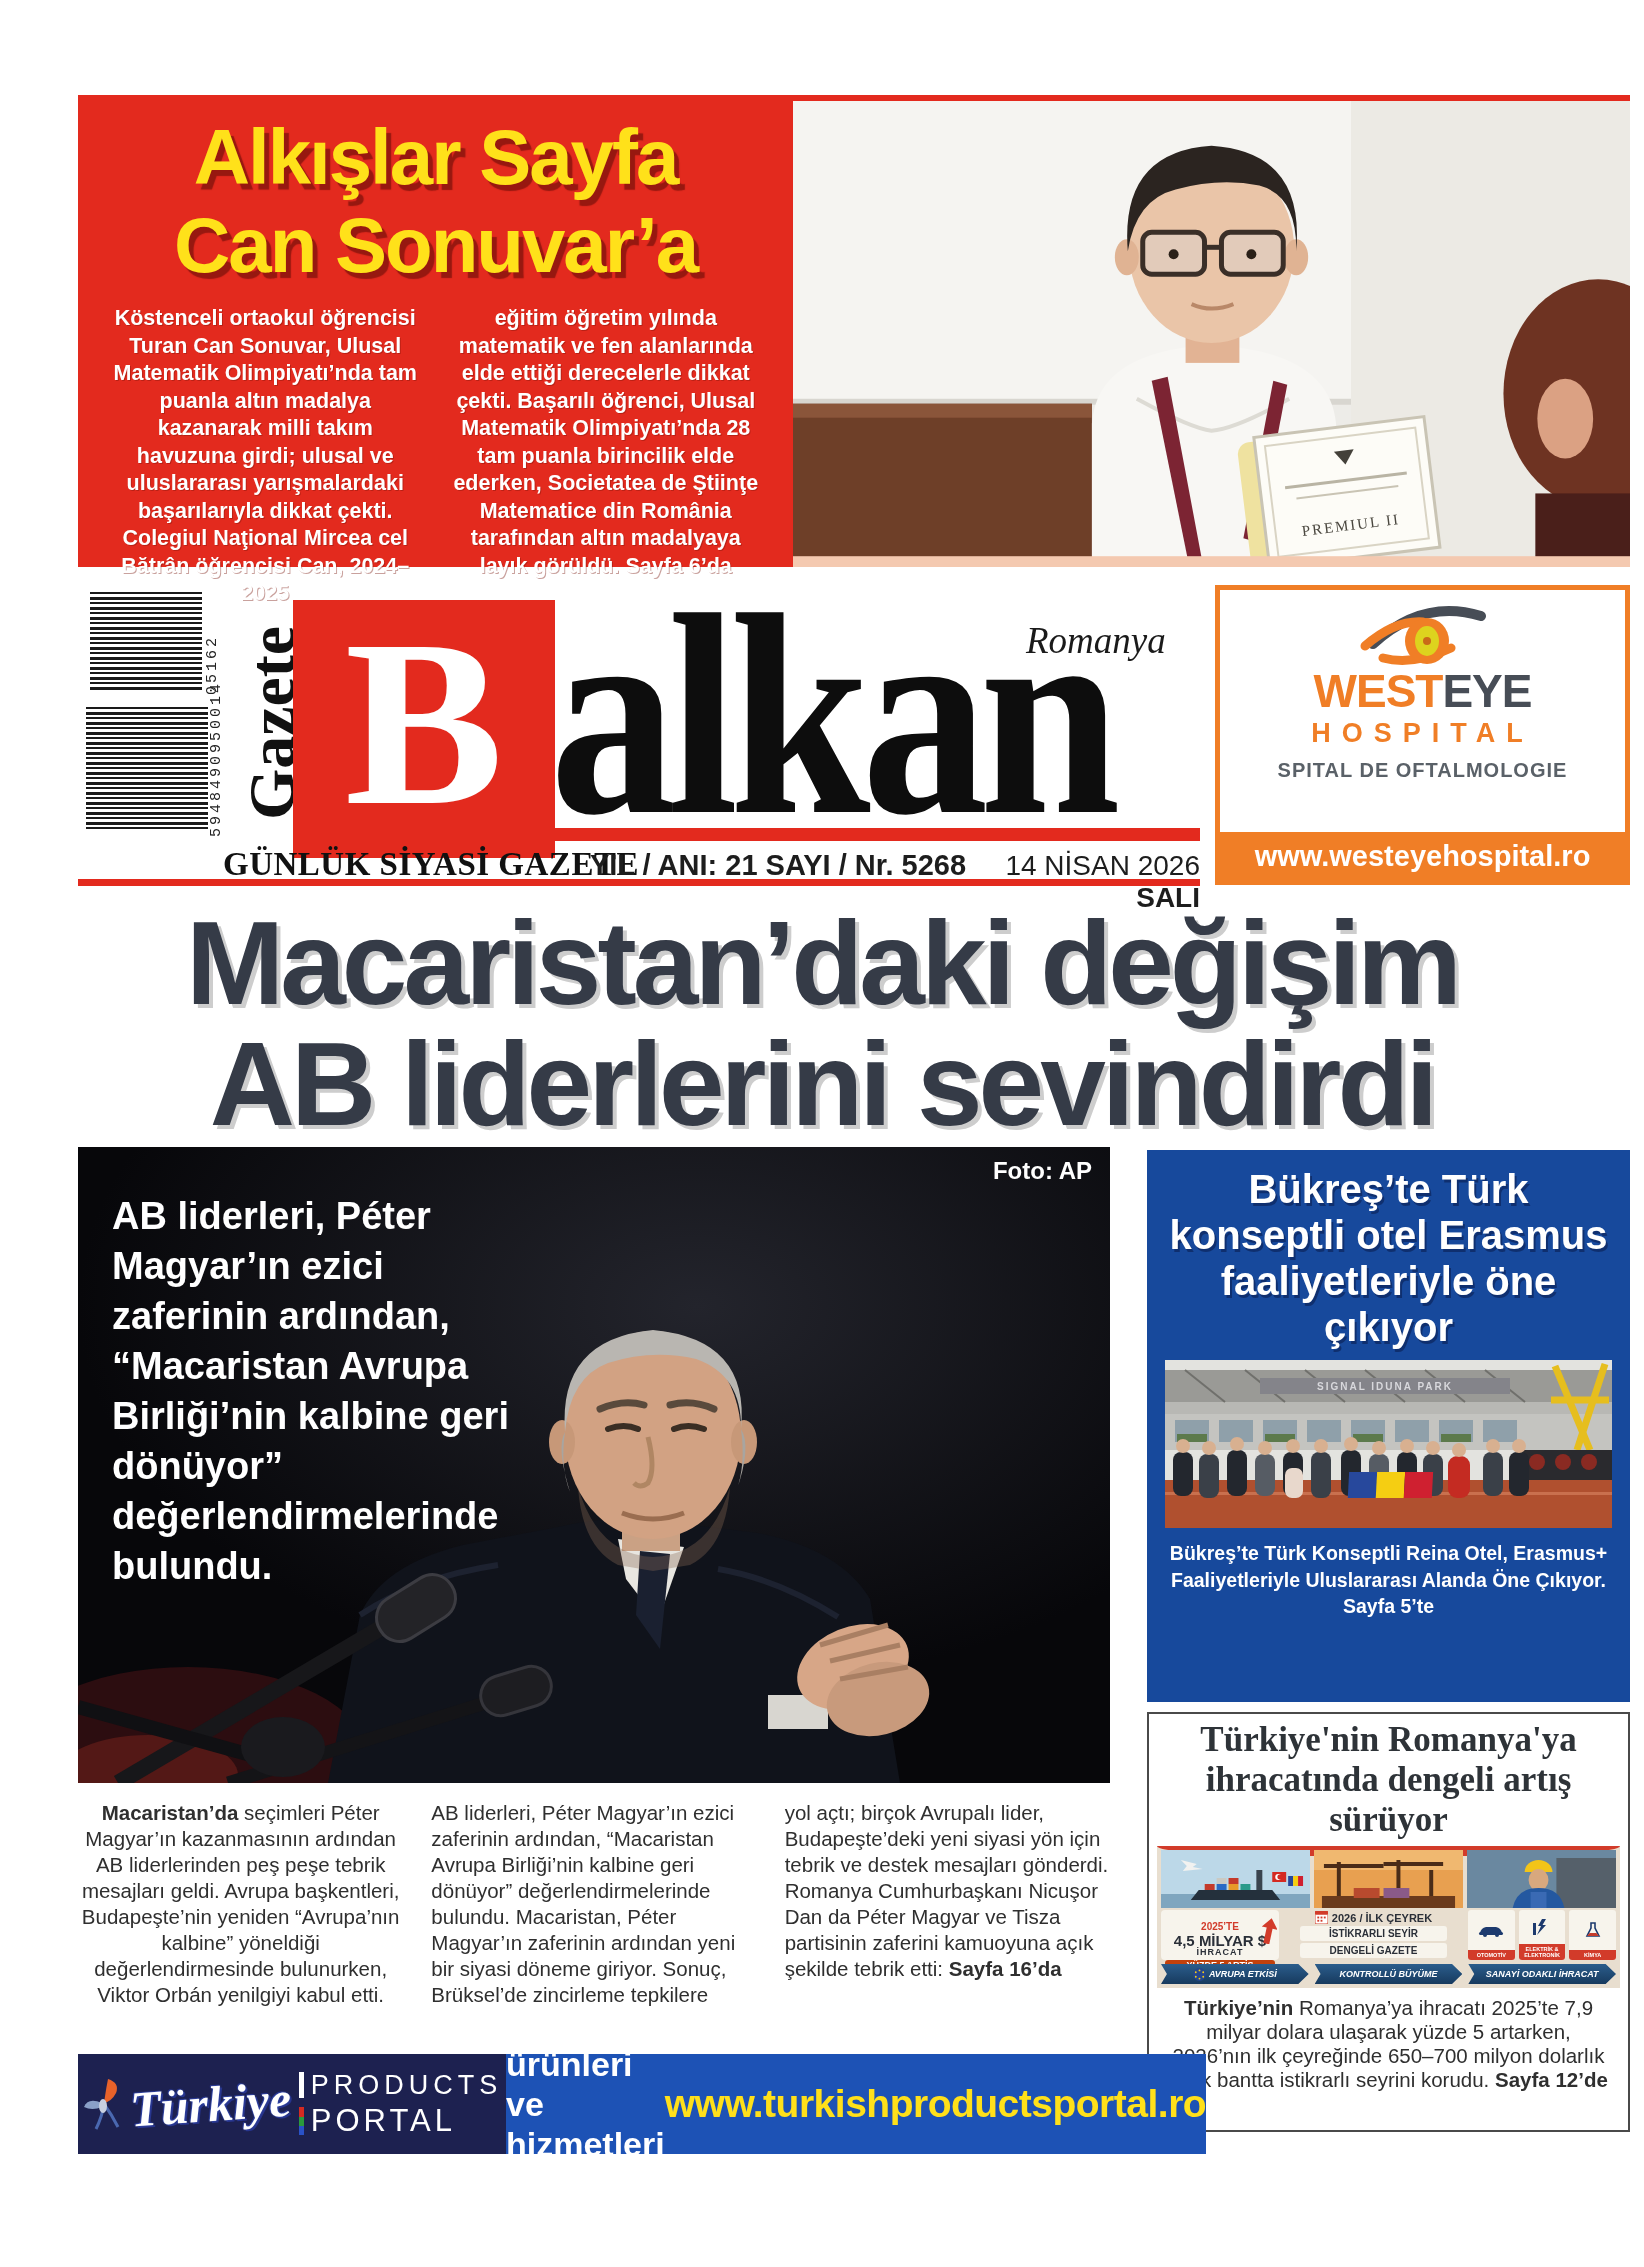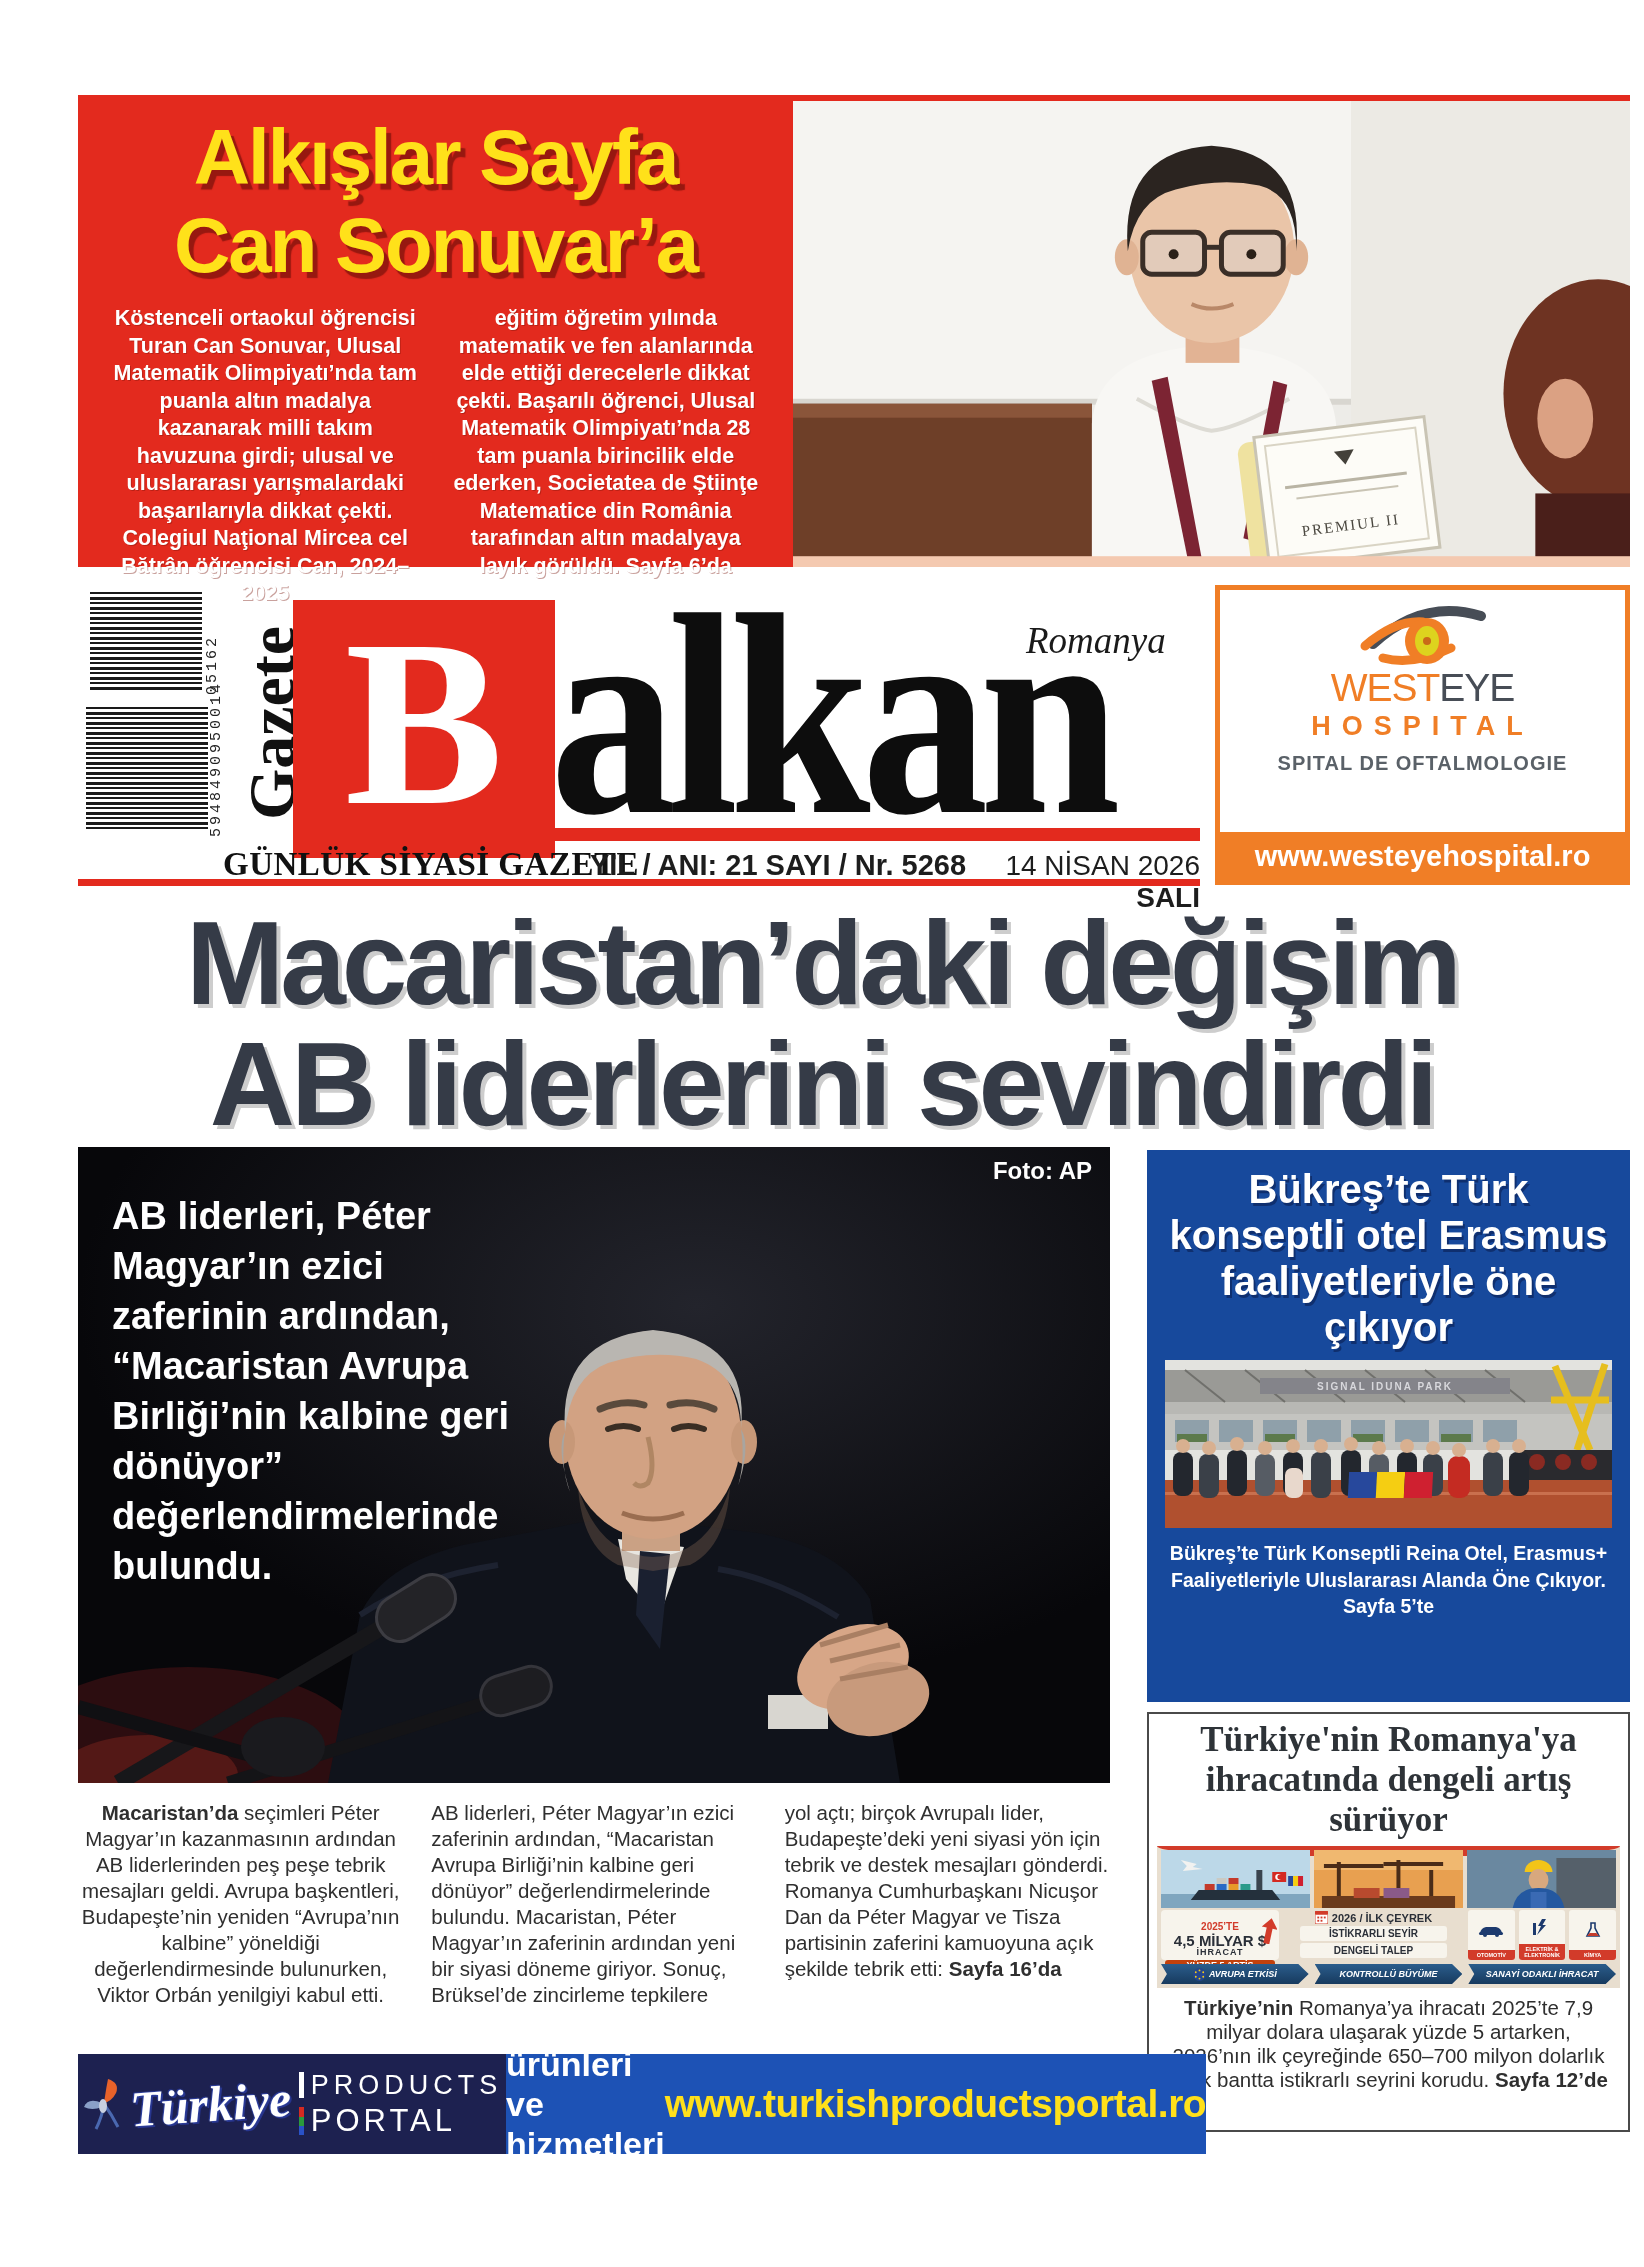--- a/index.html
+++ b/index.html
@@ -46,21 +46,21 @@
          font-weight:700;font-size:29px;color:#1d1d1d;}
   .daterow{position:absolute;left:880px;top:283px;width:242px;text-align:right;font-size:28px;color:#1d1d1d;}
   .daterow .d1{font-weight:500;}
   .daterow .d2{font-weight:800;margin-left:8px;}
   .redline2{position:absolute;left:0;top:312px;width:1122px;height:7px;background:#e32a1e;}
 
   
   .westeye{position:absolute;left:1215px;top:585px;width:415px;height:300px;border:5px solid #f07e26;
            background:#fff;box-sizing:border-box;text-align:center;}
   .we-eye{margin-top:6px;}
-  .we-name{font-size:39px;font-weight:400;letter-spacing:-1px;line-height:1;margin-top:-4px;}
+  .we-name{font-size:46px;font-weight:700;letter-spacing:-1px;line-height:1;margin-top:-4px;}
   .we-w{color:#f07e26;} .we-e{color:#474d56;}
   .we-hosp{font-size:27px;font-weight:700;letter-spacing:11px;color:#f07e26;margin-top:4px;}
   .we-sub{font-size:20px;font-weight:700;letter-spacing:1px;color:#5a6168;margin-top:10px;}
   .we-bar{position:absolute;left:0;bottom:0;width:100%;height:48px;background:#f07e26;
           display:flex;align-items:center;justify-content:center;}
   .we-url{color:#fff;font-weight:800;font-size:29px;}
 
   
   .mainhead{position:absolute;left:0;top:903px;width:1644px;text-align:center;
             font-weight:800;font-size:118px;line-height:121px;letter-spacing:-4px;color:#353b47;
@@ -456,21 +456,21 @@
                   <rect x="2.5" y="6" width="2" height="2"></rect>
                   <rect x="6" y="6" width="2" height="2"></rect>
                   <rect x="9.5" y="6" width="2" height="2"></rect>
                   <rect x="2.5" y="9.5" width="2" height="2"></rect>
                   <rect x="6" y="9.5" width="2" height="2"></rect>
                 </g>
             </svg>
             <span>2026 / İLK ÇEYREK</span>
           </div>
           <div class="ig-pill">İSTİKRARLI SEYİR</div>
-          <div class="ig-pill">DENGELİ TALEP</div>
+          <div class="ig-pill">DENGELİ GAZETE</div>
         </div>
         <div class="ig-sectors">
           <div class="ig-sec">
             <div class="ig-ico">
                 <svg width="26" height="14" viewBox="0 0 26 14">
                   <path d="M2 10 Q3 5 8 4 L18 4 Q23 5 24 10 Z" fill="#1d3a6e"></path>
                   <rect x="1" y="9" width="24" height="3" rx="1.5" fill="#1d3a6e"></rect>
                   <circle cx="7" cy="12" r="2" fill="#1d3a6e"></circle>
                   <circle cx="19" cy="12" r="2" fill="#1d3a6e"></circle>
                 </svg>

